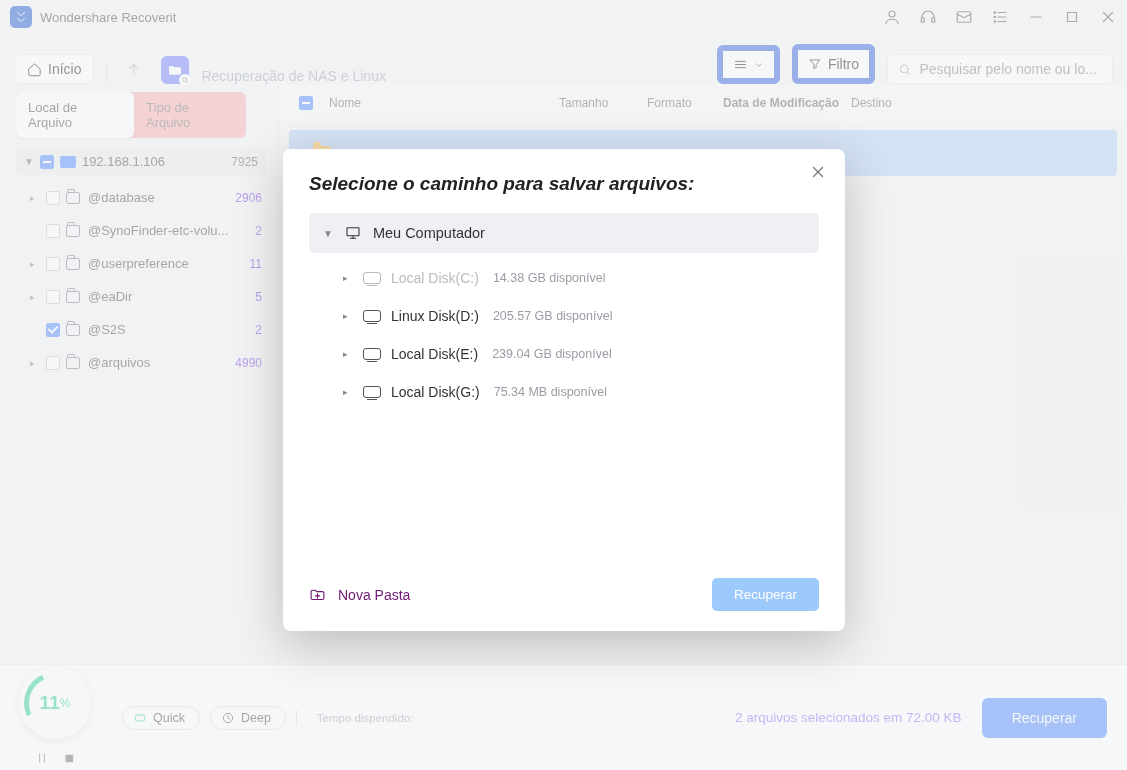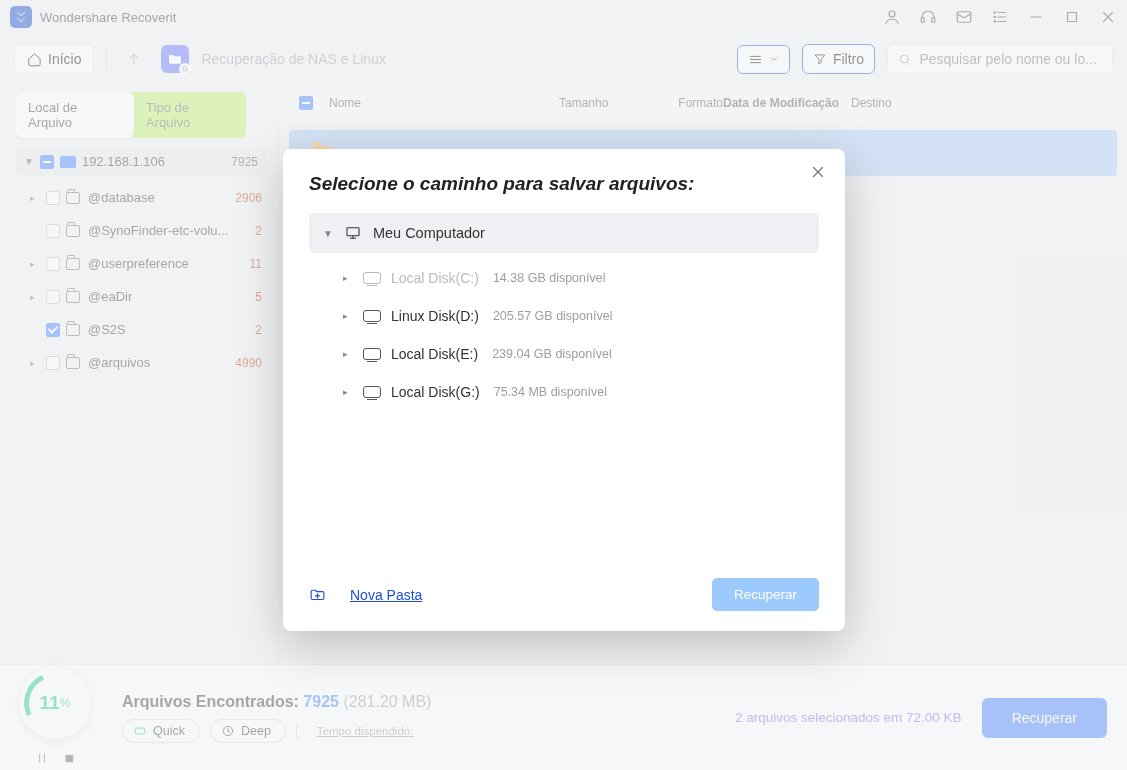--- a/index.html
+++ b/index.html
@@ -9,63 +9,63 @@
   .titlebar { height: 34px; display: flex; align-items: center; padding: 0 10px; background: #f1f2f4; }
   .app-logo { width: 22px; height: 22px; background: #0045c9; border-radius: 5px; display: flex; align-items: center; justify-content: center; margin-right: 8px; }
   .app-logo svg { width: 14px; height: 14px; }
   .app-title { font-size: 13px; color: #333; }
   .titlebar-spacer { flex: 1; }
   .titlebar-icons { display: flex; align-items: center; gap: 18px; color: #444; }
   .titlebar-icons svg { width: 18px; height: 18px; stroke: #444; }
   .win-btn { width: 18px; height: 18px; display: flex; align-items: center; justify-content: center; cursor: pointer; }
   
   
-  .toolbar { height: 50px; padding: 0 14px; display: flex; align-items: center; gap: 12px; }
+  .toolbar { height: 50px; padding: 0 14px; display: flex; align-items: flex-end; gap: 12px; }
   .home-btn { background: #fff; border: 1px solid #e3e4e8; border-radius: 6px; padding: 6px 12px; display: inline-flex; align-items: center; gap: 6px; font-size: 14px; cursor: pointer; }
   .divider-v { width: 1px; height: 22px; background: #d6d7da; }
   .up-btn { width: 30px; height: 30px; display: flex; align-items: center; justify-content: center; color: #aaa; cursor: pointer; }
   .crumb-icon { width: 28px; height: 28px; background: #5c6cff; border-radius: 6px; display: flex; align-items: center; justify-content: center; position: relative; }
   .crumb-icon .badge { position: absolute; right: -2px; bottom: -2px; width: 12px; height: 12px; background: #fff; border-radius: 50%; display:flex;align-items:center;justify-content:center; }
   .crumb-text { color: #9a9da5; font-size: 14px; }
   .toolbar-spacer { flex: 1; }
-  .icon-pill { background: #fff; border: 1px solid #1d4ed8; border-radius: 6px; padding: 6px 10px; display: inline-flex; align-items: center; gap: 6px; font-size: 14px; cursor: pointer; }
+  .icon-pill { background: #fff; border: 6px solid #1d4ed8; border-radius: 6px; padding: 6px 10px; display: inline-flex; align-items: center; gap: 6px; font-size: 14px; cursor: pointer; }
   .search-box { background: #fff; border: 1px solid #e3e4e8; border-radius: 6px; padding: 6px 10px; display: inline-flex; align-items: center; gap: 8px; width: 226px; }
   .search-box input { border: none; outline: none; font-size: 14px; color: #777; width: 100%; background: transparent; }
   
   
   .body { display: flex; height: 580px; }
   .sidebar { width: 278px; padding: 8px 12px 8px 16px; }
-  .tabrow { display: flex; background: #bef264; border-radius: 6px; margin-bottom: 10px; width: 230px; }
+  .tabrow { display: flex; background: #fca5a5; border-radius: 6px; margin-bottom: 10px; width: 230px; }
   .tabrow .tab { padding: 8px 12px; font-size: 13px; color: #666; cursor: pointer; border-radius: 6px; }
   .tabrow .tab.active { background: #fff; color: #333; box-shadow: 0 1px 2px rgba(0,0,0,.1); }
   
   .tree-root { background: #e8e9ec; border-radius: 4px; padding: 6px 8px; display: flex; align-items: center; gap: 6px; font-size: 13px; margin-bottom: 6px; }
   .tree-root .caret { font-size: 10px; color: #666; }
   .tree-root .count { margin-left: auto; color: #555; font-size: 12px; }
   .chk { width: 14px; height: 14px; border: 1px solid #b9bcc2; border-radius: 2px; background: #fff; display:inline-flex;align-items:center;justify-content:center; }
   .chk.partial { background:#3a7afe; border-color:#3a7afe; }
   .chk.partial::after { content:""; width:8px; height:2px; background:#fff; }
   .chk.checked { background:#3a7afe; border-color:#3a7afe; }
   .chk.checked::after { content:""; width:4px; height:7px; border:solid #fff; border-width:0 2px 2px 0; transform:rotate(45deg); margin-top:-2px; }
   .disk-icon { width:16px; height:12px; background:#3a7afe; border-radius:2px; position:relative; }
   
   .tree-item { display:flex; align-items:center; gap:6px; font-size:13px; padding:9px 4px 9px 14px; color:#333; }
   .tree-item .caret { width:10px; font-size:9px; color:#777; }
   .tree-item .folder-ic { width:14px; height:12px; border:1.5px solid #6b6e76; border-radius:2px; position:relative; margin-right:2px; }
   .tree-item .folder-ic::before { content:""; position:absolute; top:-4px; left:0; width:6px; height:3px; border:1.5px solid #6b6e76; border-bottom:none; border-radius:2px 2px 0 0; }
   .tree-item .label { flex:1; overflow:hidden; text-overflow:ellipsis; white-space:nowrap; }
-  .tree-item .count { color:#c2410c; font-size:12px; }
+  .tree-item .count { color:#6d28d9; font-size:12px; }
   
   
   .content { flex:1; border-left:1px solid #e3e4e8; position:relative; }
   .thead { height:38px; background:#f6f7f9; display:flex; align-items:center; font-size:12px; color:#555; padding:0 12px 0 20px; }
   .thead .col-chk { width:30px; }
   .thead .col-name { width:230px; }
   .thead .col-size { width:88px; }
-  .thead .col-fmt { width:76px;text-align:right; }
+  .thead .col-fmt { width:76px; }
   .thead .col-mod { width:128px;font-weight:bold; }
   .thead .col-dest { }
   .table-chk { width:14px; height:14px; background:#3a7afe; border-radius:2px; display:flex;align-items:center;justify-content:center; }
   .table-chk::after { content:""; width:8px; height:2px; background:#fff; }
   .row-sel { height:46px; background:#a8caf4; border-radius:4px; margin:8px 10px; display:flex; align-items:center; padding-left:24px; }
   .row-folder { width:18px; height:14px; background:#ffb23e; border-radius:2px; position:relative; }
   .row-folder::before { content:""; position:absolute; top:-4px; left:0; width:8px; height:4px; background:#ffb23e; border-radius:2px 2px 0 0; }
   
   
   .footer { position:absolute; left:0; right:0; bottom:0; height:106px; background:#fefefe; border-top:1px solid #e8e9ec; display:flex; align-items:center; padding:0 20px 0 0; }
@@ -77,21 +77,21 @@
   .play-ctl { display:flex; gap:14px; color:#555; }
   .play-ctl div { cursor:pointer; }
   
   .stats { flex:1; padding-left:12px; }
   .stats-line1 { font-size:16px; font-weight:600; color:#333; margin-bottom:8px; }
   .stats-line1 .num { color:#3a7afe; }
   .stats-line1 .size { color:#97999f; font-weight:500; }
   .stats-line2 { display:flex; align-items:center; gap:10px; }
   .mode-pill { border:1px solid #d8d9dd; border-radius:14px; padding:4px 14px 4px 10px; font-size:12.5px; display:inline-flex; align-items:center; gap:6px; cursor:pointer; }
   .mode-pill svg { width:14px; height:14px; }
-  .time-label { font-size:11.5px; color:#97999f; margin-left:10px;text-decoration:underline; }
+  .time-label { font-size:11.5px; color:#97999f; margin-left:10px; }
   .vline { width:1px; height:16px; background:#d9dadf; }
   
   .footer-right { display:flex; align-items:center; gap:20px; }
   .sel-text { font-size:13.5px; color:#8b5cf6; }
   .recover-btn { background:#3a7afe; color:#fff; border:none; border-radius:6px; padding:12px 30px; font-size:14px; cursor:pointer; }
   
   
   .overlay { position:absolute; inset:0; background:rgba(240,241,243,.6); }
   .modal { position:absolute; left:283px; top:149px; width:562px; height:482px; background:#fff; border-radius:8px; box-shadow:0 14px 48px rgba(0,0,0,.22); display:flex; flex-direction:column; padding:24px 0 20px; }
   .modal-close { position:absolute; top:14px; right:18px; cursor:pointer; color:#777; }
@@ -102,21 +102,21 @@
   .dest-item { display:flex; align-items:center; gap:10px; font-size:14px; padding:11px 0 11px 34px; }
   .dest-item .caret { width:10px; font-size:9px; color:#888; }
   .dest-item .disk-ic { width:18px; height:12px; border:1.5px solid #555; border-radius:3px; position:relative; }
   .dest-item .disk-ic::after { content:""; position:absolute; left:3px; right:3px; bottom:-3px; height:1.5px; background:#555; }
   .dest-item .avail { color:#9a9da5; font-size:12.5px; margin-left:4px; }
   .dest-item.disabled { color:#b8bac0; }
   .dest-item.disabled .disk-ic { border-color:#b8bac0; }
   .dest-item.disabled .disk-ic::after { background:#b8bac0; }
   
   .modal-footer { display:flex; align-items:center; justify-content:space-between; padding:0 26px; }
-  .new-folder { display:inline-flex; align-items:center; gap:24px; color:#1d4ed8; font-size:14px; cursor:pointer;text-decoration:underline; }
+  .new-folder { display:inline-flex; align-items:center; gap:12px; color:#701a75; font-size:14px; cursor:pointer; }
   .modal-recover { background:#9ccafc; color:#fff; border:none; border-radius:5px; padding:9px 22px; font-size:13.5px; cursor:pointer; }
   
   svg { fill:none; stroke:currentColor; stroke-width:1.6; stroke-linecap:round; stroke-linejoin:round; }
 </style>
 </head>
 <body>
 
 <div class="titlebar">
   <div class="app-logo">
     <svg viewBox="0 0 24 24">
@@ -312,25 +312,20 @@
       <div><svg width="14" height="14" viewBox="0 0 24 24">
             <line x1="8" y1="5" x2="8" y2="19"></line>
             <line x1="16" y1="5" x2="16" y2="19"></line>
           </svg></div>
       <div><svg width="13" height="13" viewBox="0 0 24 24">
             <rect x="6" y="6" width="12" height="12" fill="currentColor"></rect>
           </svg></div>
     </div>
   </div>
   <div class="stats">
-    <div class="stats-line1">
-      <span>Arquivos Encontrados:</span>
-      <span class="num">7925</span>
-      <span class="size">(281.20 MB)</span>
-    </div>
     <div class="stats-line2">
       <div class="mode-pill">
         <svg viewBox="0 0 24 24" style="color:#16c98d">
             <rect x="4" y="7" width="16" height="10" rx="2"></rect>
           </svg>
         <span>Quick</span>
       </div>
       <div class="mode-pill">
         <svg viewBox="0 0 24 24">
             <circle cx="12" cy="12" r="8"></circle>

